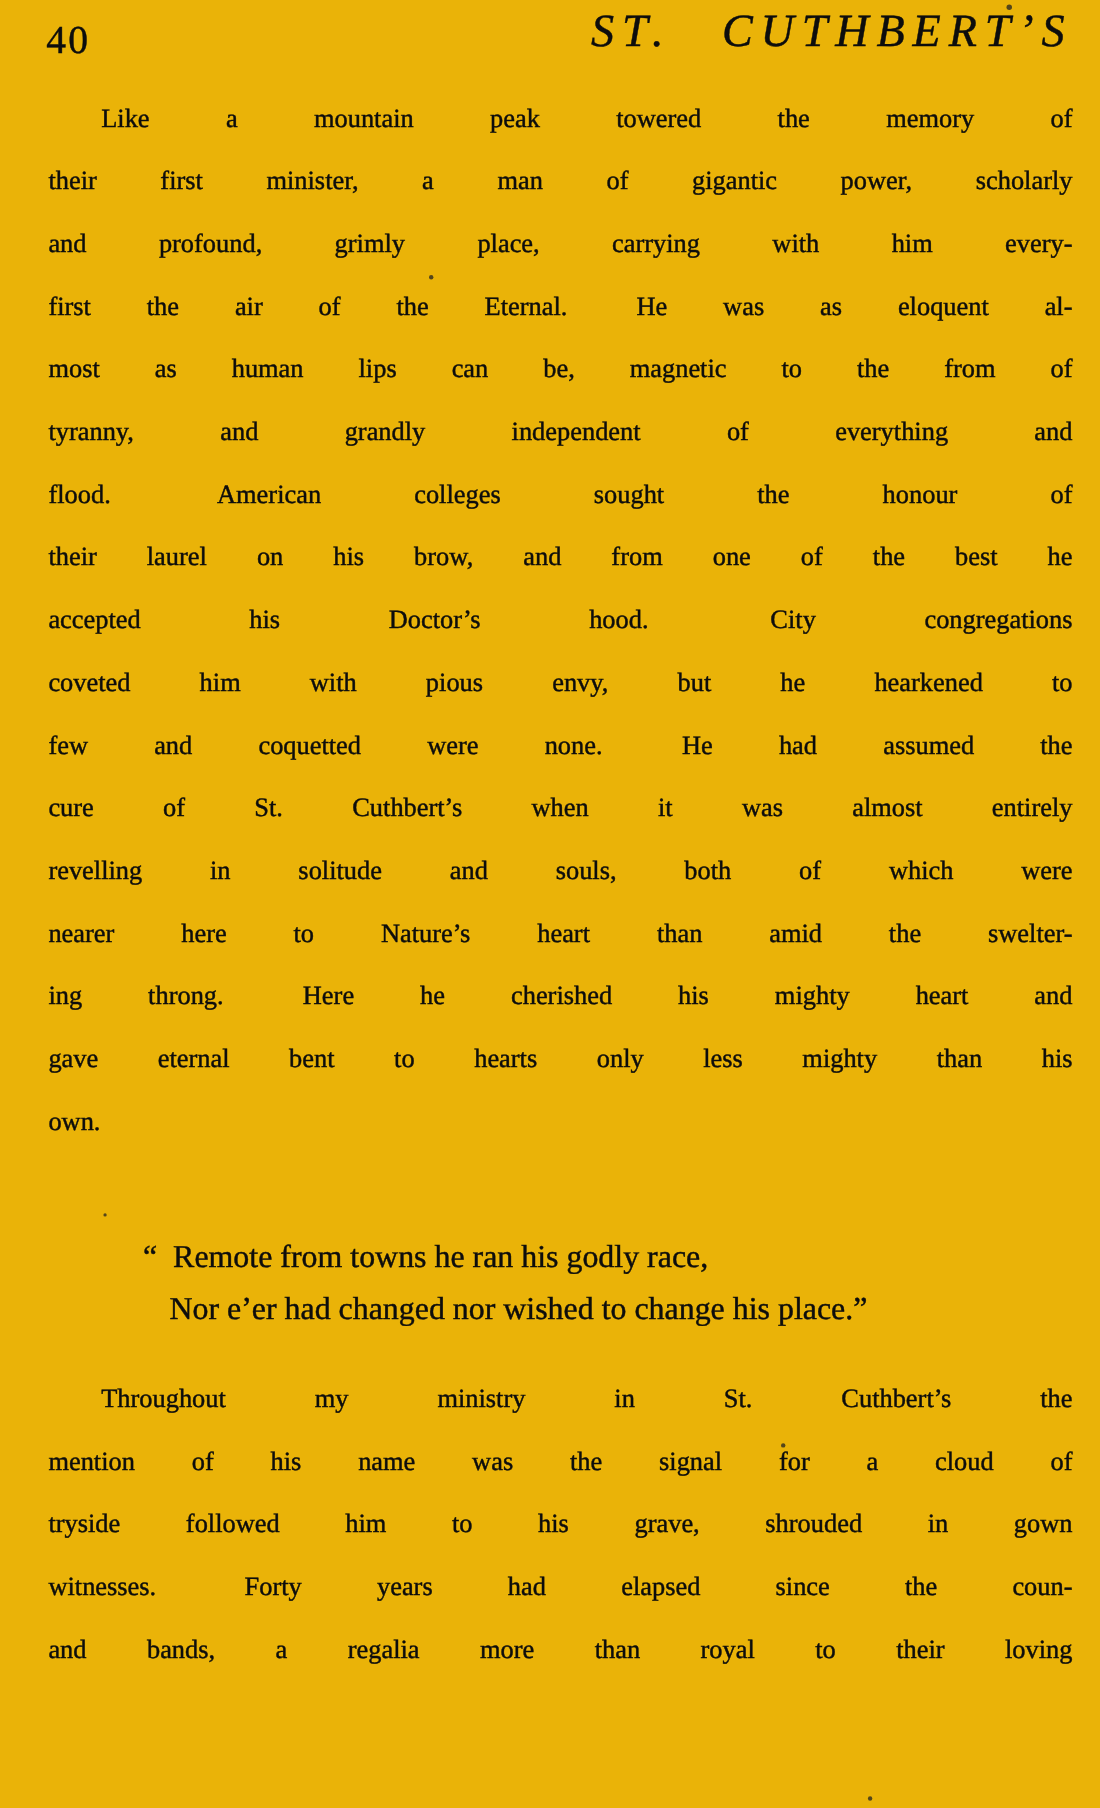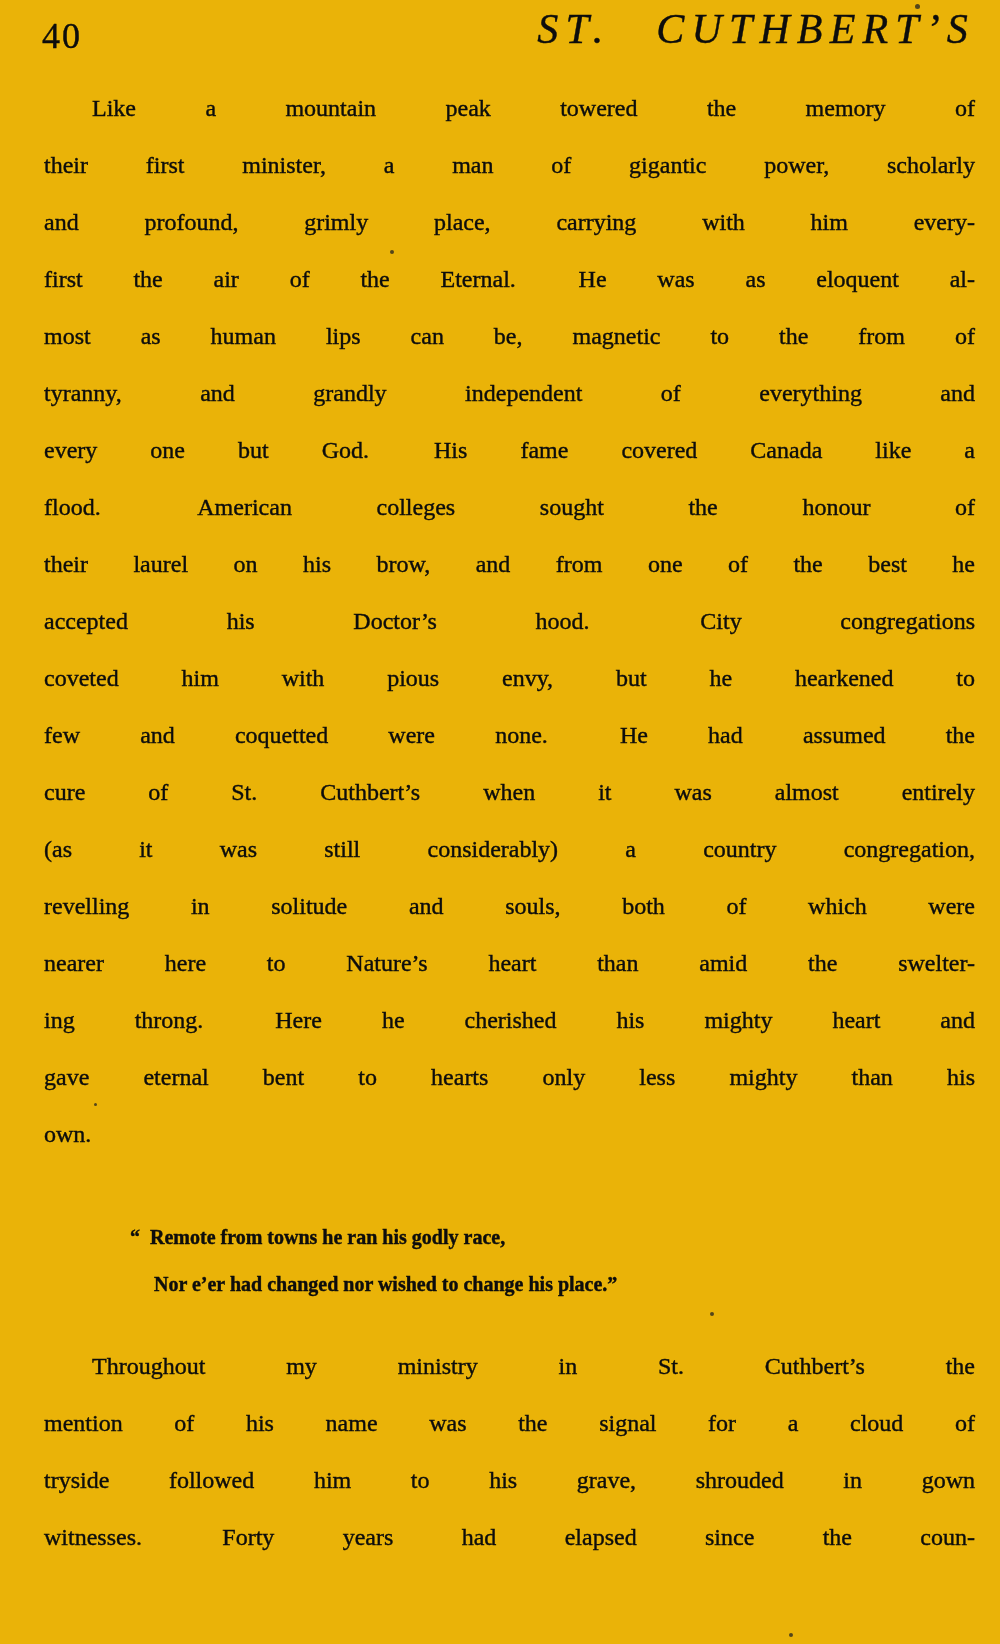--- a/index.html
+++ b/index.html
@@ -54,25 +54,25 @@
   }
   .line.no-stretch {
     text-align-last: left;
   }
   .para .line:first-child {
     text-indent: 48px;
   }
   .para-1 { margin-top: 24px; }
   .para-2 { margin-top: 30px; }
   .quote {
-    margin-top: 51px;
+    margin-top: 71px;
     padding-left: 86px;
-    font-size: 20px;
+    font-size: 29px;
     line-height: 47px;
-    font-weight: bold;
+    font-weight: normal;
   }
   .quote .line {
     text-align: left;
     text-align-last: left;
     white-space: pre;
   }
   .quote .line + .line { margin-left: 24px; }
   .speck {
     position: absolute;
     background: #222;
@@ -90,45 +90,44 @@
     <span class="running-title">ST.  CUTHBERT’S</span>
   </header>
 
   <div class="para para-1">
       <div class="line">Like a mountain peak towered the memory of</div>
       <div class="line">their first minister, a man of gigantic power, scholarly</div>
       <div class="line">and profound, grimly place, carrying with him every-</div>
       <div class="line">first the air of the Eternal.  He was as eloquent al-</div>
       <div class="line">most as human lips can be, magnetic to the from of</div>
       <div class="line">tyranny, and grandly independent of everything and</div>
-      <div class="line">every one but God.  His fame covered Canada like a</div>
       <div class="line">flood.  American colleges sought the honour of</div>
       <div class="line">their laurel on his brow, and from one of the best he</div>
       <div class="line">accepted his Doctor’s hood.  City congregations</div>
       <div class="line">coveted him with pious envy, but he hearkened to</div>
       <div class="line">few and coquetted were none.  He had assumed the</div>
       <div class="line">cure of St. Cuthbert’s when it was almost entirely</div>
-      <div class="line">(as it was still considerably) a country congregation,</div>
       <div class="line">revelling in solitude and souls, both of which were</div>
       <div class="line">nearer here to Nature’s heart than amid the swelter-</div>
       <div class="line">ing throng.  Here he cherished his mighty heart and</div>
       <div class="line">gave eternal bent to hearts only less mighty than his</div>
       <div class="line no-stretch">own.</div>
     </div>
 
   <div class="quote">
       <div class="line">“ Remote from towns he ran his godly race,</div>
       <div class="line no-stretch">Nor e’er had changed nor wished to change his place.”</div>
     </div>
 
   <div class="para para-2">
       <div class="line">Throughout my ministry in St. Cuthbert’s the</div>
       <div class="line">mention of his name was the signal for a cloud of</div>
       <div class="line">tryside followed him to his grave, shrouded in gown</div>
       <div class="line">witnesses.  Forty years had elapsed since the coun-</div>
+      <div class="line">and bands, a regalia more than royal to their loving</div>
     </div>
 
   <div id="specks">
       <span class="speck" style="left: 915px; top: 4px; width: 5px; height: 5px;"></span>
       <span class="speck" style="left: 390px; top: 250px; width: 4px; height: 4px;"></span>
       <span class="speck" style="left: 94px; top: 1103px; width: 3px; height: 3px;"></span>
       <span class="speck" style="left: 710px; top: 1312px; width: 4px; height: 4px;"></span>
       <span class="speck" style="left: 789px; top: 1633px; width: 4px; height: 4px;"></span>
     </div>
 

